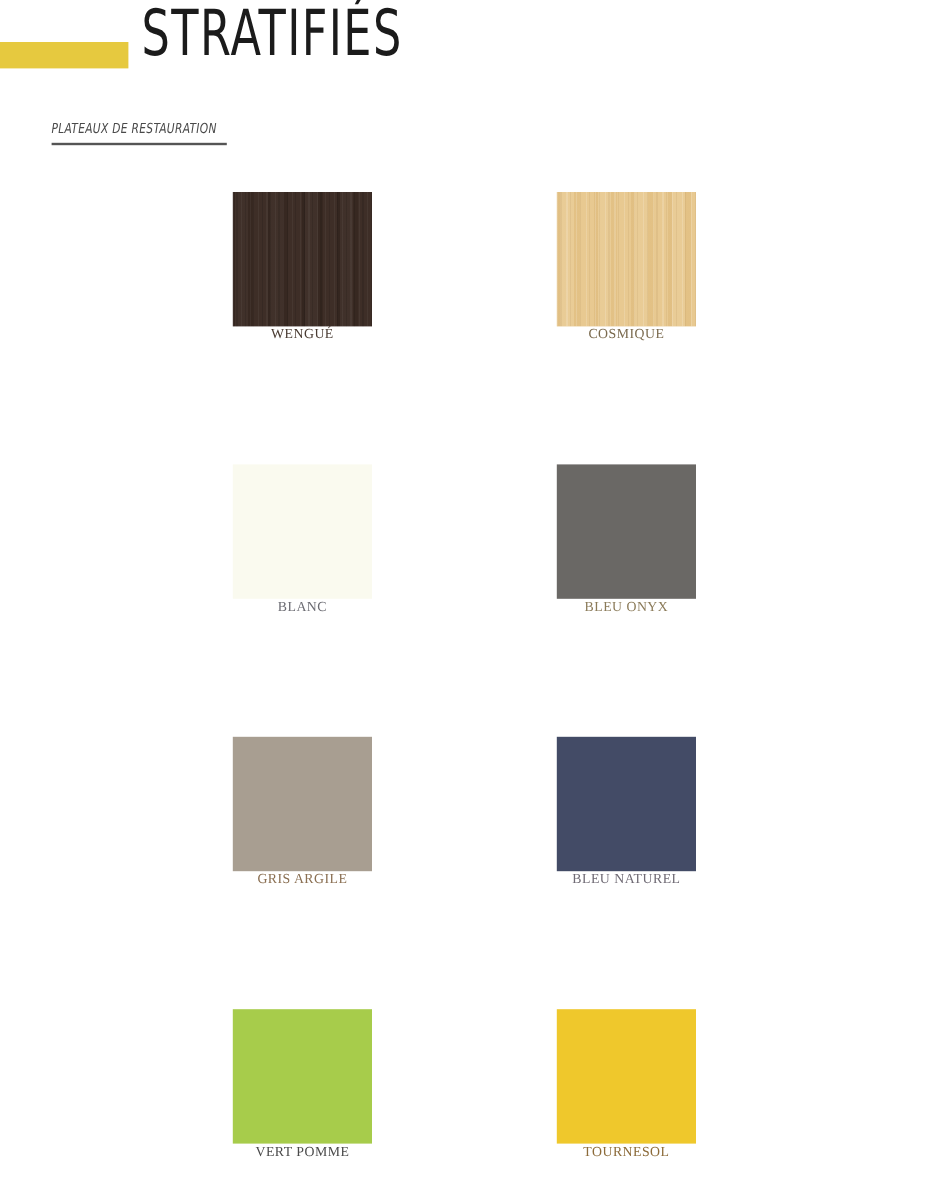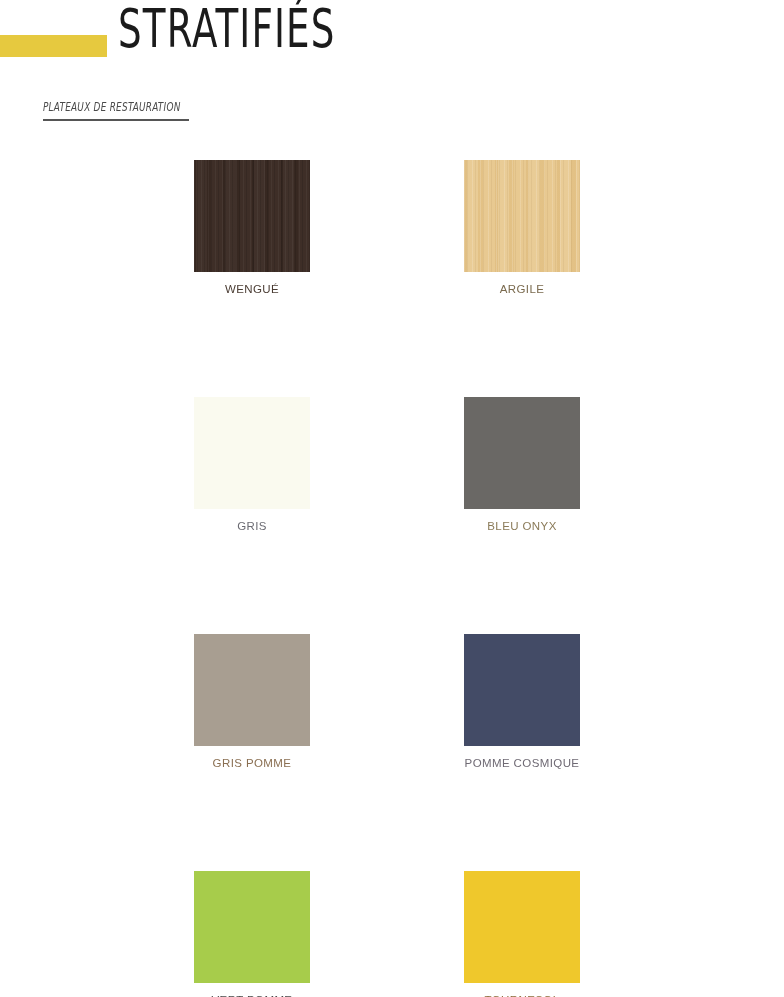--- a/index.html
+++ b/index.html
@@ -87,24 +87,23 @@
   }
   .swatch-cell:last-child { margin-right: 0; }
 
   .swatch-chip {
     width: 116px;
     height: 112px;
     position: relative;
     overflow: hidden;
   }
   .swatch-label {
-    margin-top: 10px;
     width: 116px;
     text-align: center;
-    font-family: Liberation Sans, sans-serif;
+    font-family: Liberation Serif, serif;
     font-size: 11.5px;
     letter-spacing: 0.4px;
     line-height: 14px;
     white-space: nowrap;
   }
 
   
   .grain-dark::after,
   .grain-light::after {
     content: "";
@@ -168,41 +167,41 @@
 </div>
 
 <div id="swatch-grid">
     <div class="swatch-row">
       <div class="swatch-cell">
         <div class="swatch-chip grain-dark" style="background: rgb(58, 42, 35);"></div>
         <div class="swatch-label" style="color: rgb(74, 60, 51);">WENGUÉ</div>
       </div>
       <div class="swatch-cell">
         <div class="swatch-chip grain-light" style="background: rgb(231, 198, 138);"></div>
-        <div class="swatch-label" style="color: rgb(122, 106, 78);">ARGILE</div>
+        <div class="swatch-label" style="color: rgb(122, 106, 78);">COSMIQUE</div>
       </div>
     </div>
     <div class="swatch-row" style="margin-top: 101px;">
       <div class="swatch-cell">
         <div class="swatch-chip" style="background: rgb(250, 250, 239);"></div>
-        <div class="swatch-label" style="color: rgb(107, 107, 114);">GRIS</div>
+        <div class="swatch-label" style="color: rgb(107, 107, 114);">BLANC</div>
       </div>
       <div class="swatch-cell">
         <div class="swatch-chip" style="background: rgb(106, 104, 101);"></div>
         <div class="swatch-label" style="color: rgb(138, 122, 88);">BLEU ONYX</div>
       </div>
     </div>
     <div class="swatch-row" style="margin-top: 101px;">
       <div class="swatch-cell">
         <div class="swatch-chip" style="background: rgb(168, 158, 145);"></div>
-        <div class="swatch-label" style="color: rgb(138, 111, 82);">GRIS POMME</div>
+        <div class="swatch-label" style="color: rgb(138, 111, 82);">GRIS ARGILE</div>
       </div>
       <div class="swatch-cell">
         <div class="swatch-chip" style="background: rgb(67, 75, 102);"></div>
-        <div class="swatch-label" style="color: rgb(111, 106, 116);">POMME COSMIQUE</div>
+        <div class="swatch-label" style="color: rgb(111, 106, 116);">BLEU NATUREL</div>
       </div>
     </div>
     <div class="swatch-row" style="margin-top: 101px;">
       <div class="swatch-cell">
         <div class="swatch-chip" style="background: rgb(167, 204, 75);"></div>
         <div class="swatch-label" style="color: rgb(74, 74, 74);">VERT POMME</div>
       </div>
       <div class="swatch-cell">
         <div class="swatch-chip" style="background: rgb(239, 200, 44);"></div>
         <div class="swatch-label" style="color: rgb(140, 107, 58);">TOURNESOL</div>

